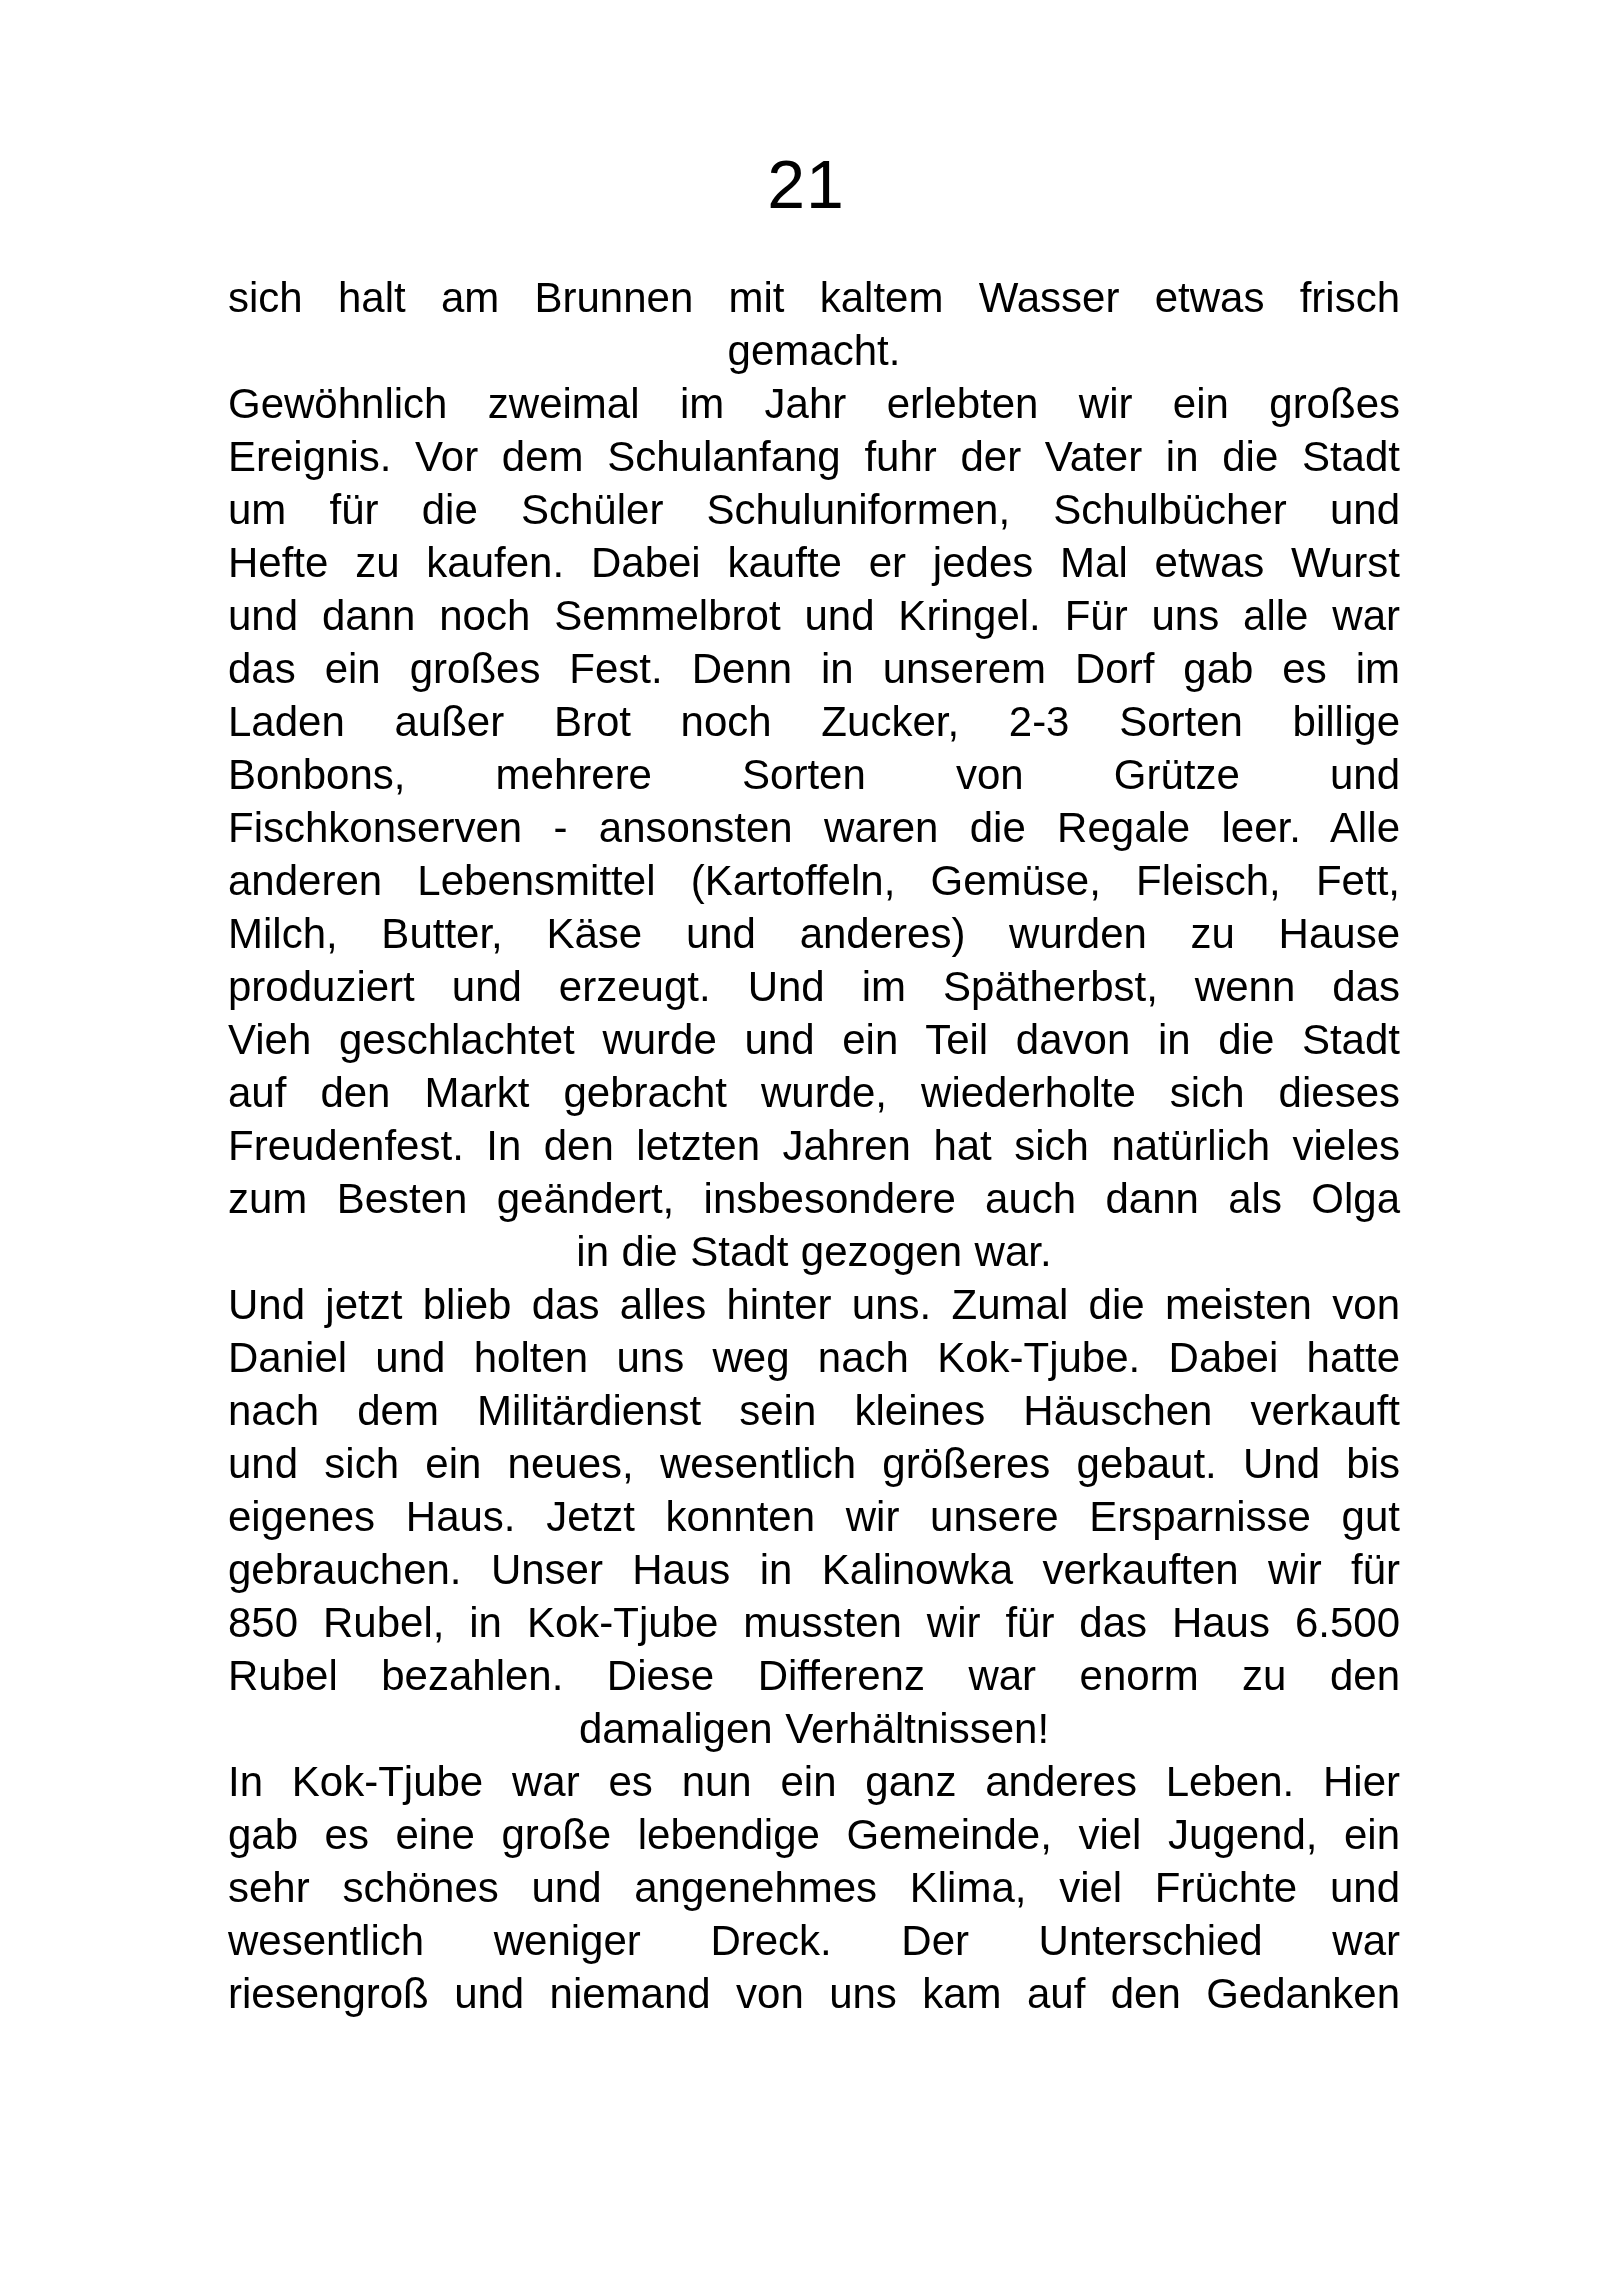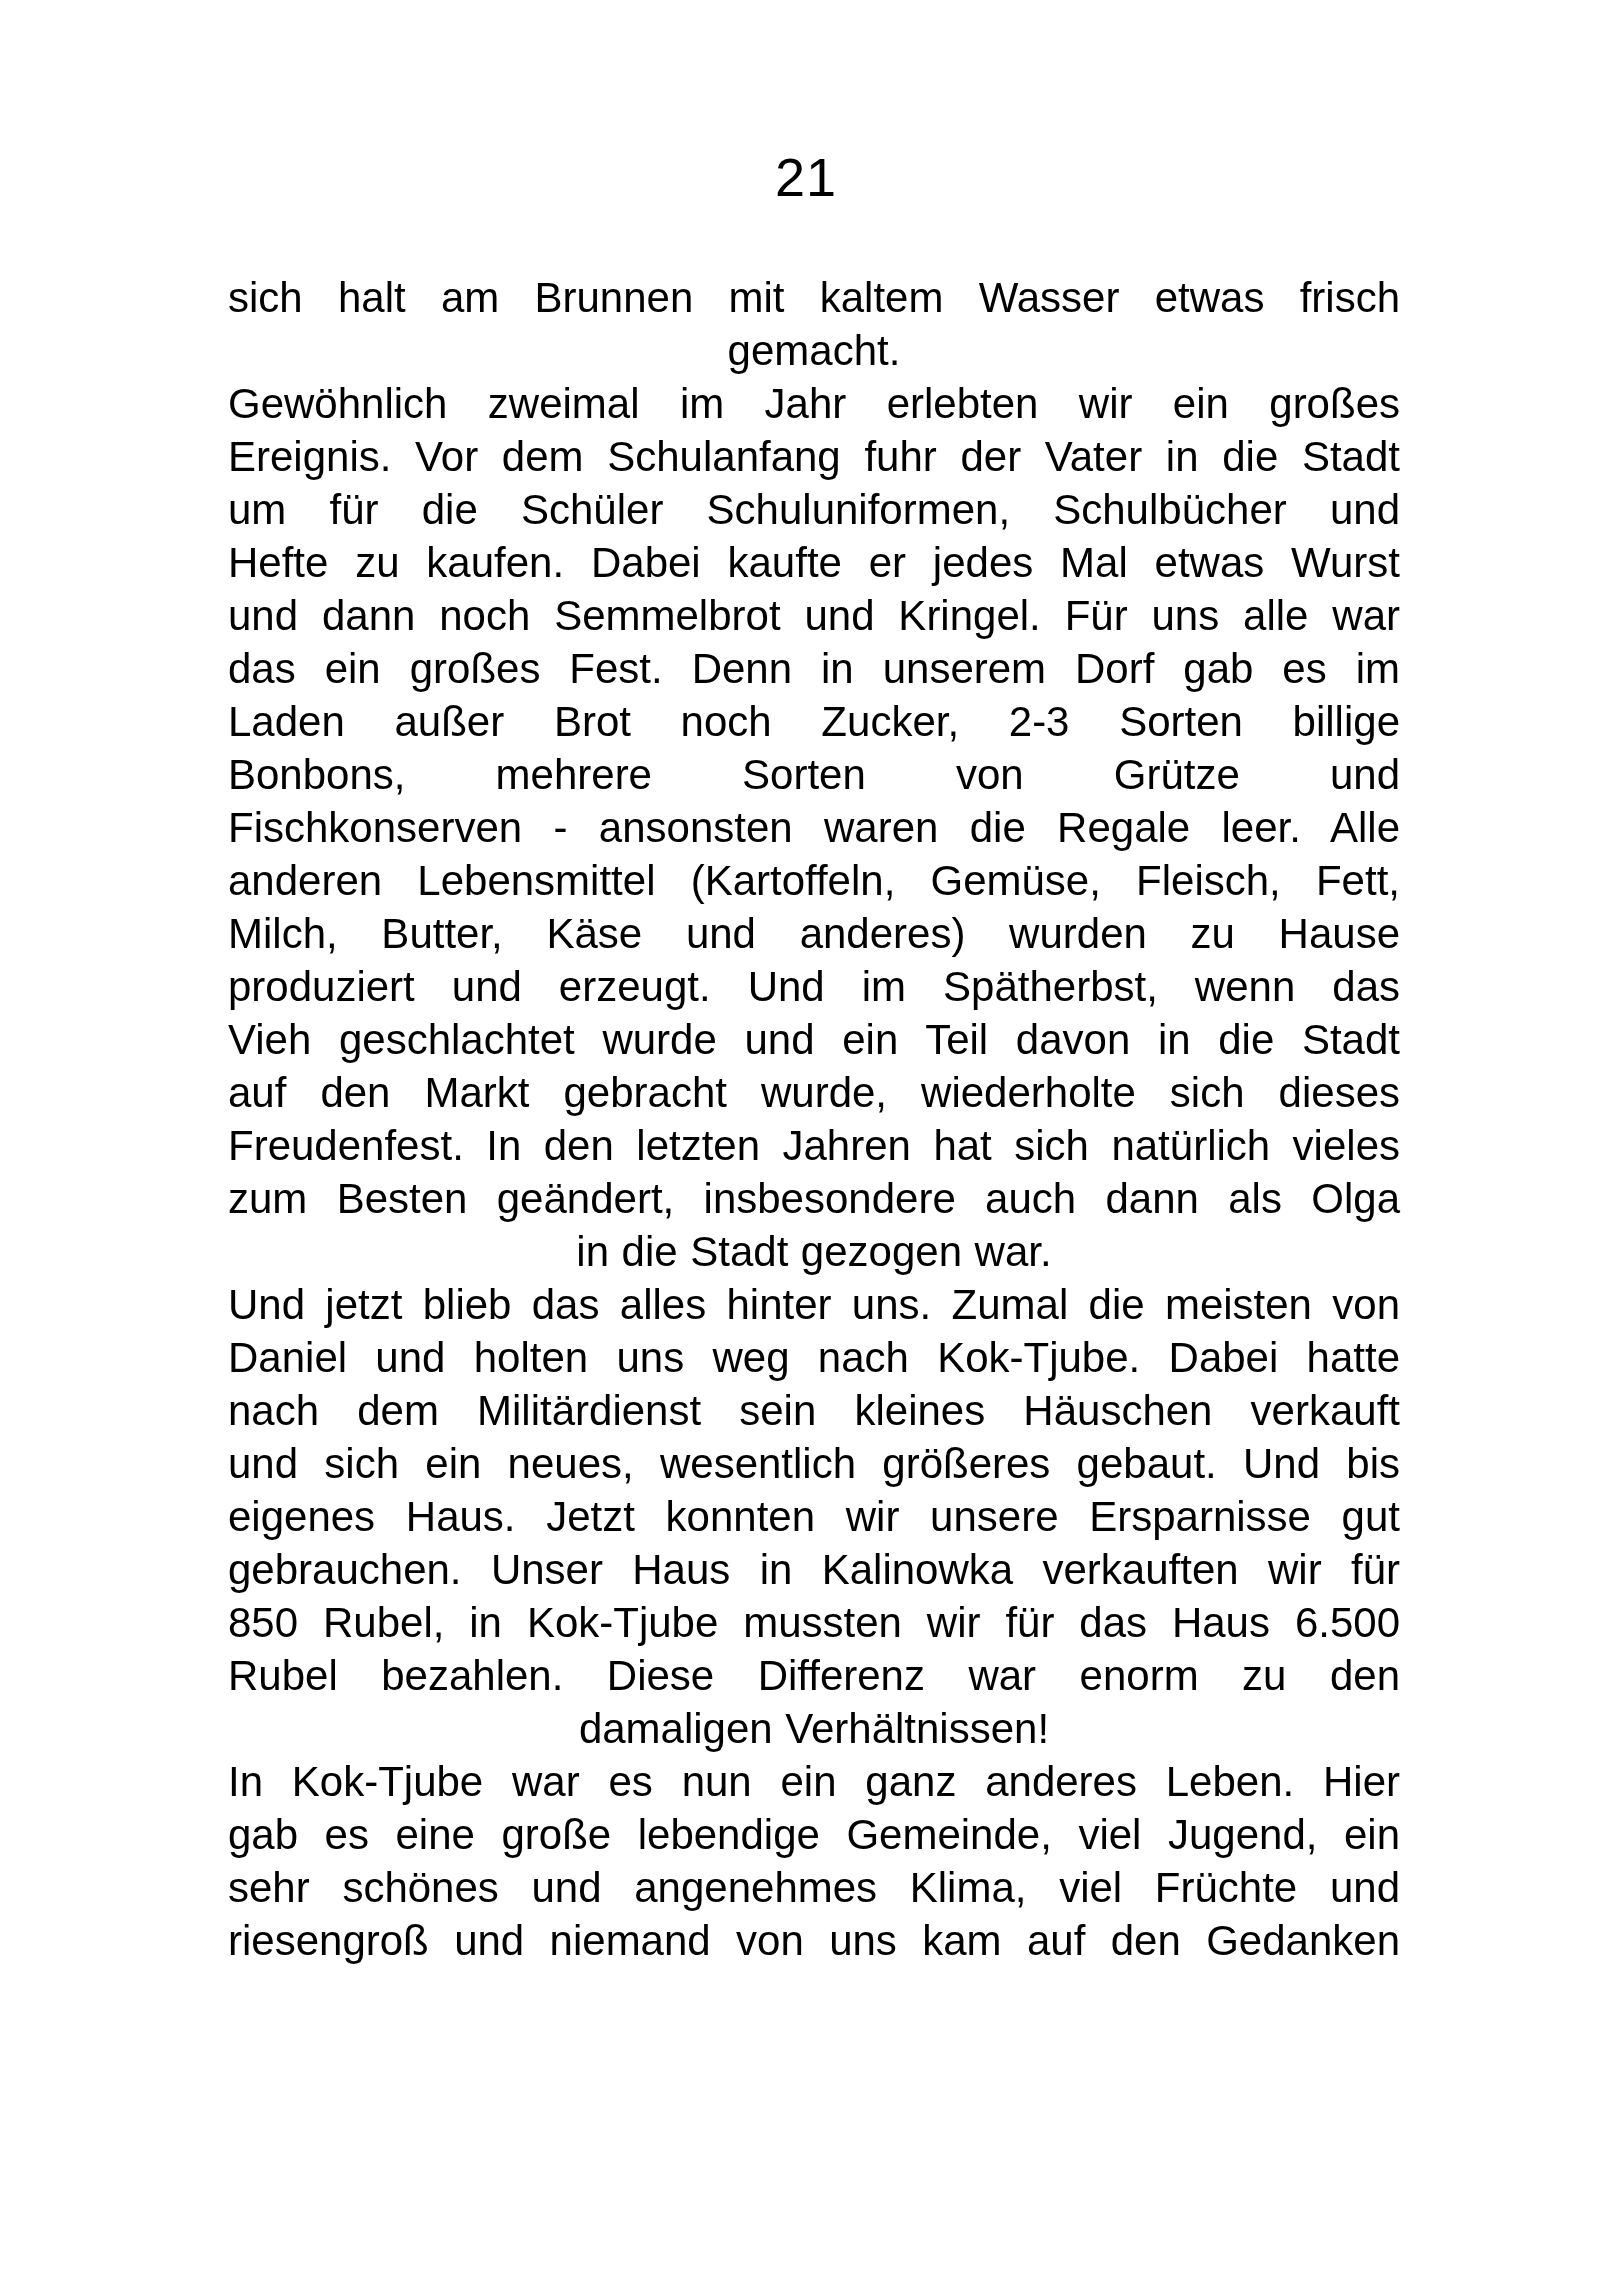--- a/index.html
+++ b/index.html
@@ -19,21 +19,21 @@
     width: 1620px;
     height: 2290px;
     overflow: hidden;
   }
   .page-number {
     position: absolute;
     left: 220px;
     top: 150px;
     width: 1172px;
     text-align: center;
-    font-size: 54px;
+    font-size: 68px;
     line-height: 1;
     font-weight: 400;
     letter-spacing: 0.9px;
   }
   .body-text {
     position: absolute;
     left: 228px;
     top: 271px;
     width: 1172px;
     font-size: 42px;
@@ -80,16 +80,17 @@
       <div class="line j">nach dem Militärdienst sein kleines Häuschen verkauft</div>
       <div class="line j">und sich ein neues, wesentlich größeres gebaut. Und bis</div>
       <div class="line j">eigenes Haus. Jetzt konnten wir unsere Ersparnisse gut</div>
       <div class="line j">gebrauchen. Unser Haus in Kalinowka verkauften wir für</div>
       <div class="line j">850 Rubel, in Kok-Tjube mussten wir für das Haus 6.500</div>
       <div class="line j">Rubel bezahlen. Diese Differenz war enorm zu den</div>
       <div class="line">damaligen Verhältnissen!</div>
       <div class="line j">In Kok-Tjube war es nun ein ganz anderes Leben. Hier</div>
       <div class="line j">gab es eine große lebendige Gemeinde, viel Jugend, ein</div>
       <div class="line j">sehr schönes und angenehmes Klima, viel Früchte und</div>
+      <div class="line j">wesentlich weniger Dreck. Der Unterschied war</div>
       <div class="line j">riesengroß und niemand von uns kam auf den Gedanken</div>
     </div>
 </div>
 
 
 </body></html>

